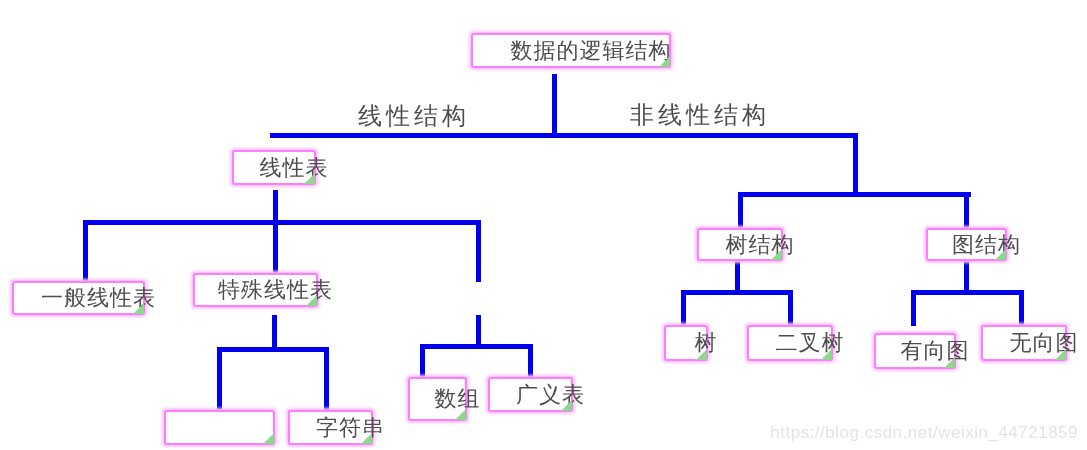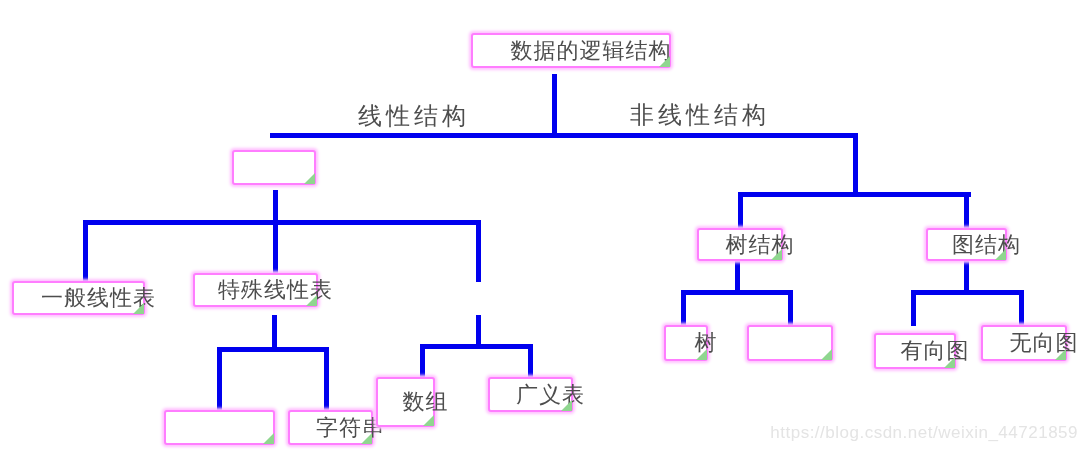--- a/index.html
+++ b/index.html
@@ -94,20 +94,21 @@
 
   <div class="edge-label" style="left:358px;top:100px">线性结构</div>
   <div class="edge-label" style="left:630px;top:99px">非线性结构</div>
 
   <div class="node" style="left:471px;top:33px;width:200px;height:35px">
     <span>数据的逻辑结构</span>
     <span class="corner"></span>
   </div>
 
   <div class="node" style="left:232px;top:150px;width:84px;height:35px">
+    <span>线性表</span>
     <span class="corner"></span>
   </div>
 
   <div class="node" style="left:12px;top:281px;width:133px;height:34px">
     <span>一般线性表</span>
     <span class="corner"></span>
   </div>
 
   <div class="node" style="left:193px;top:273px;width:125px;height:34px">
     <span>特殊线性表</span>
@@ -117,21 +118,21 @@
 
   <div class="node" style="left:164px;top:410px;width:111px;height:35px">
     <span class="corner"></span>
   </div>
 
   <div class="node" style="left:288px;top:410px;width:85px;height:35px">
     <span>字符串</span>
     <span class="corner"></span>
   </div>
 
-  <div class="node" style="left:376px;top:377px;width:59px;height:50px">
+  <div class="node" style="left:408px;top:377px;width:59px;height:44px">
     <span>数组</span>
     <span class="corner"></span>
   </div>
 
   <div class="node" style="left:488px;top:377px;width:85px;height:35px">
     <span>广义表</span>
     <span class="corner"></span>
   </div>
 
   <div class="node" style="left:697px;top:228px;width:86px;height:33px">
@@ -143,20 +144,21 @@
     <span>图结构</span>
     <span class="corner"></span>
   </div>
 
   <div class="node" style="left:664px;top:325px;width:36px;height:36px">
     <span>树</span>
     <span class="corner"></span>
   </div>
 
   <div class="node" style="left:747px;top:325px;width:86px;height:36px">
+    <span>二叉树</span>
     <span class="corner"></span>
   </div>
 
   <div class="node" style="left:874px;top:333px;width:82px;height:36px">
     <span>有向图</span>
     <span class="corner"></span>
   </div>
 
   <div class="node" style="left:981px;top:325px;width:86px;height:36px">
     <span>无向图</span>

